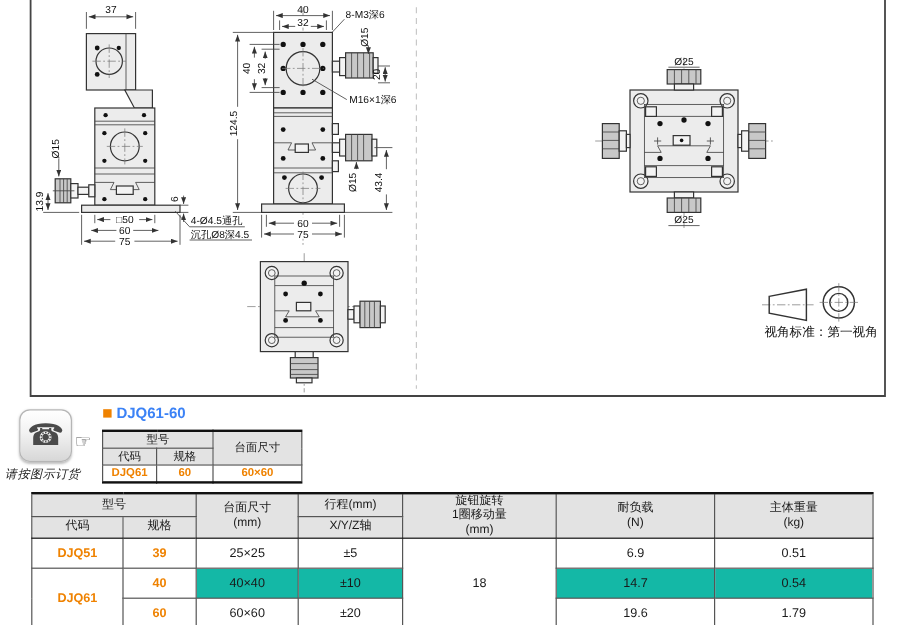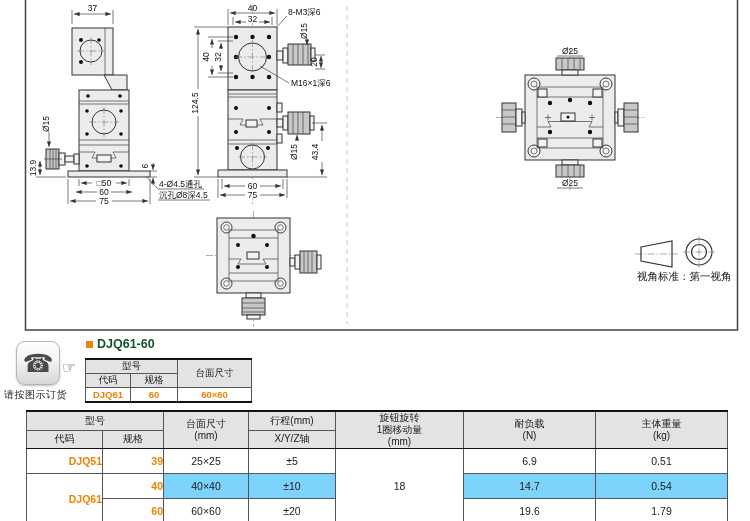--- a/index.html
+++ b/index.html
@@ -8,39 +8,39 @@
   #drawing-area{position:absolute;left:0;top:0;width:635px;height:335px;}
   svg text{font-family:"Liberation Sans","DejaVu Sans",sans-serif;fill:#111;}
   .dtxt{font-size:8.5px;}
   .ntxt{font-size:10.5px;}
   
   #order-panel{position:absolute;left:4px;top:341px;width:82px;}
   #phone-btn{width:42px;height:42px;margin-left:12px;border:1px solid #b5b5b5;border-radius:9px;
     background:linear-gradient(#ffffff,#f2f2f2 45%,#d7d7d7);box-shadow:0 1px 2px rgba(0,0,0,.25);
     display:flex;align-items:center;justify-content:center;font-size:25px;color:#4a4a4a;}
   #hand{position:absolute;left:58px;top:17px;font-size:16px;color:#555;}
-  #order-caption{margin-top:3px;font-size:10px;letter-spacing:.5px;color:#222;white-space:nowrap;}
+  #order-caption{margin-top:3px;font-size:10px;letter-spacing:.5px;color:#222;white-space:nowrap;font-style:italic;}
   
   #series-title{position:absolute;left:86px;top:337px;display:flex;align-items:center;}
   #series-bullet{width:7px;height:7px;background:#ef8200;margin-right:4px;}
-  #series-name{font-size:12.5px;font-weight:bold;color:#14532d;}
+  #series-name{font-size:12.5px;font-weight:bold;color:#3b82f6;}
   table{border-collapse:collapse;table-layout:fixed;border-radius:13px;}
   th,td{text-align:center;vertical-align:middle;padding:0;overflow:hidden;}
   #mini-table{position:absolute;left:85px;top:358px;width:166px;border-top:2px solid #111;border-bottom:2px solid #111;}
   #mini-table th,#mini-table td{border:1px solid #555;font-size:9.5px;}
   #mini-table th{background:#e3e3e3;font-weight:normal;height:12px;}
   #mini-table td{height:13px;font-weight:bold;color:#ef8200;}
   
   #spec-table{position:absolute;left:26px;top:410px;width:701px;border:1.5px solid #111;border-top-width:2px;border-bottom-width:2px;}
   #spec-table th{background:#e3e3e3;font-weight:normal;font-size:10px;line-height:1.2;border:1px solid #555;height:17px;}
   #spec-table tr.hdr2 th{border-bottom:1.5px solid #111;}
   #spec-table th.deep{border-bottom:1.5px solid #111;}
   #spec-table td{font-size:10.5px;border:1px solid #555;height:24px;background:#fff;}
-  #spec-table td.org{color:#ef8200;font-weight:bold;text-align:right;}
-  #spec-table td.hl{background:#7dd3fc;}
+  #spec-table td.org{color:#ef8200;font-weight:bold;}
+  #spec-table td.hl{background:#14b8a6;}
 </style>
 </head>
 <body>
 
 <div id="drawing-area">
 <svg width="750" height="335" viewBox="0 0 750 335">
   <defs>
     <marker id="ae" orient="auto" markerWidth="9" markerHeight="7" refX="8" refY="3">
           <path d="M0,0 L8,3 L0,6 z" fill="#333"></path>
         </marker>

